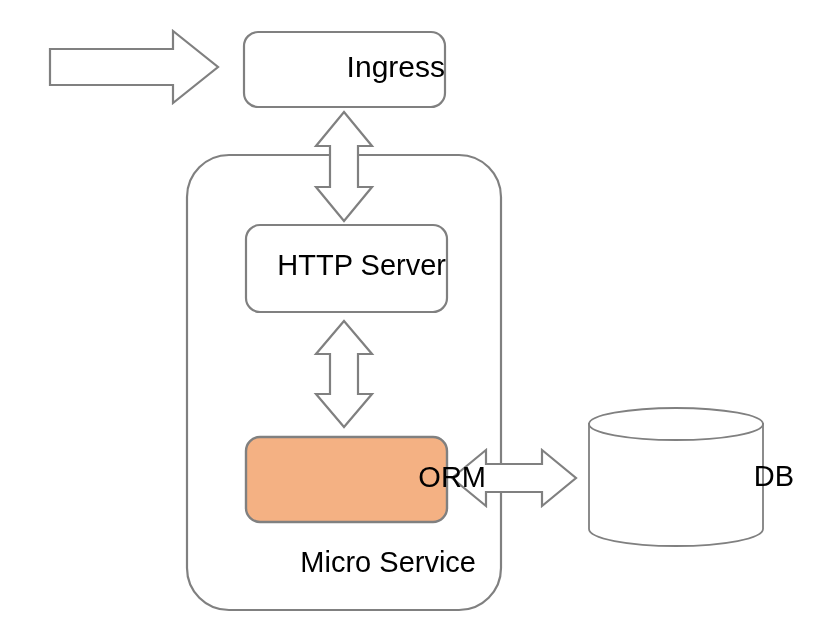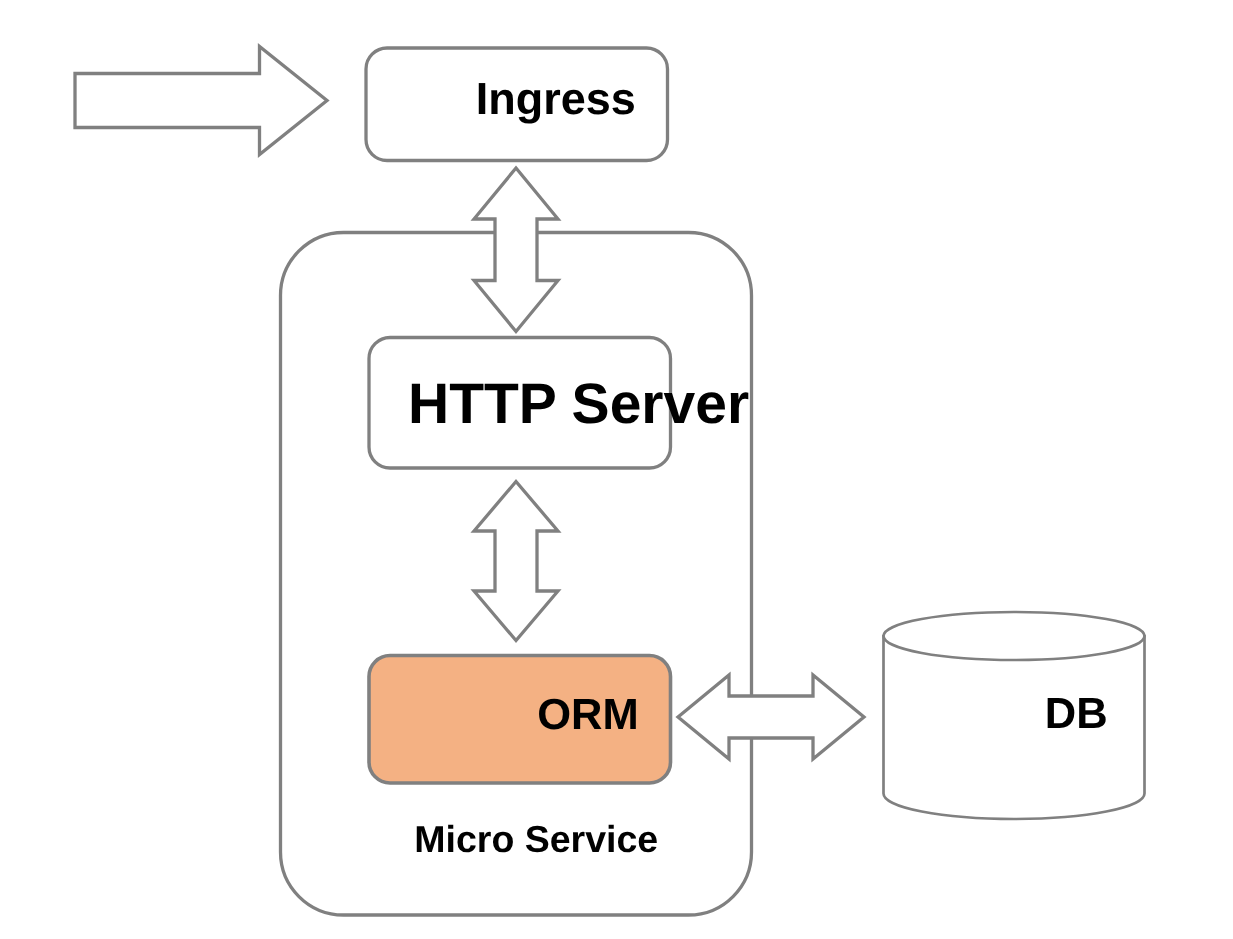--- a/index.html
+++ b/index.html
@@ -23,57 +23,56 @@
     position: absolute;
     top: 0;
     left: 0;
     width: 822px;
     height: 626px;
   }
   .node-label {
     position: absolute;
     color: #000000;
     font-family: "Liberation Sans", sans-serif;
-    font-weight: 700;
-    text-align: center;
+    font-weight: 400;
+    text-align: right;
     white-space: nowrap;
     line-height: 1;
     pointer-events: none;
     user-select: none;
-    margin-left: 26px;
   }
   .label-ingress {
     left: 244px;
     top: 52px;
     width: 201px;
     font-size: 30px;
   }
   .label-http-server {
     left: 246px;
     top: 251px;
     width: 200px;
-    font-size: 38px;
+    font-size: 29px;
   }
   .label-orm {
     left: 246px;
     top: 463px;
     width: 240px;
     font-size: 29px;
   }
   .label-db {
     left: 589px;
     top: 462px;
     width: 205px;
     font-size: 29px;
   }
   .label-micro-service {
     left: 187px;
     top: 548px;
     width: 289px;
-    font-size: 25px;
+    font-size: 29px;
   }
 </style>
 </head>
 <body>
 
 <div id="diagram-canvas">
 
   <svg id="diagram-svg" viewBox="0 0 822 626" xmlns="http://www.w3.org/2000/svg">
 
     <path d="M 50 51 L 173 51 L 173 33 L 218 69 L 173 105 L 173 87 L 50 87 Z" transform="translate(0,-2)" fill="#ffffff" stroke="#808080" stroke-width="2.2" stroke-linejoin="miter"></path>

